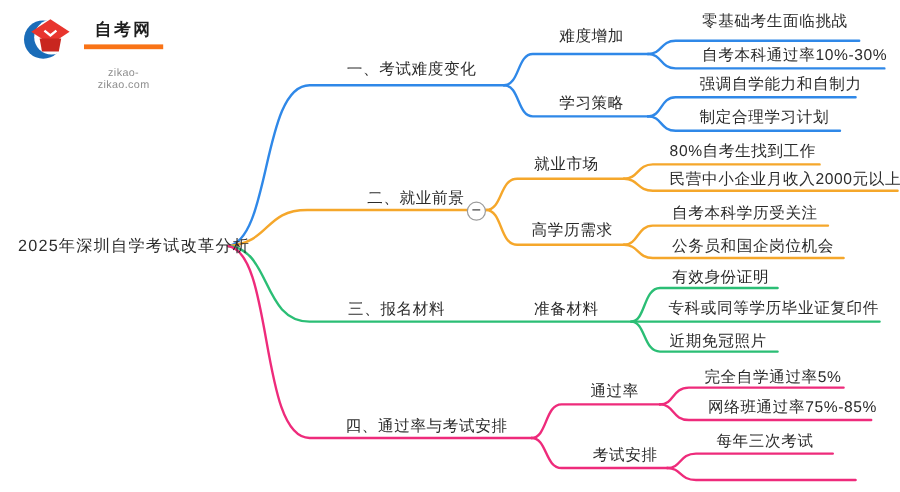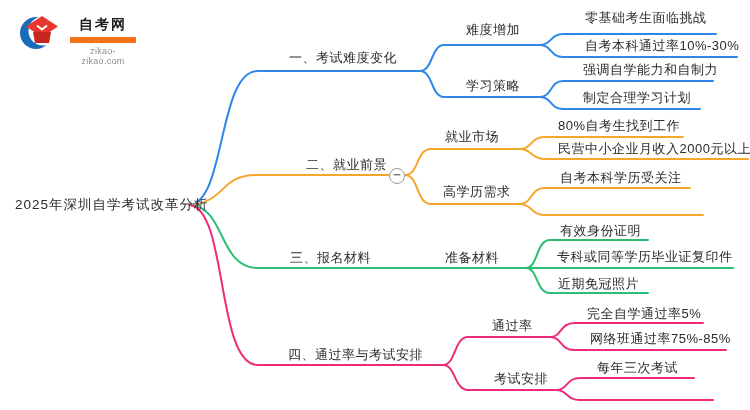--- a/index.html
+++ b/index.html
@@ -16,22 +16,22 @@
   .toggle{
     position:absolute;left:389px;top:168px;width:14px;height:14px;
     border:1.5px solid #9b9b9b;border-radius:50%;background:#fff;
     color:#777;font-size:13px;line-height:12px;text-align:center;
     font-weight:bold;cursor:pointer;z-index:3;
   }
   
   .logo{position:absolute;left:18px;top:12px;display:flex;align-items:flex-start;}
   .logo-icon{width:44px;height:42px;}
   .logo-text{margin-left:8px;width:66px;text-align:center;}
-  .logo-title{font-size:14px;font-weight:bold;color:#1e1e1e;letter-spacing:2px;padding:4px 0 3px 0;border-bottom:6px solid #f97316;}
-  .logo-domain{font-size:9px;color:#8e8e8e;padding-top:3px;letter-spacing:0.3px;}
+  .logo-title{font-size:14px;font-weight:bold;color:#1e1e1e;letter-spacing:2px;padding:4px 0 3px 0;border-bottom:4px solid #f97316;}
+  .logo-domain{font-size:9px;color:#8e8e8e;padding-top:3px;letter-spacing:0.3px;margin-top:11px;}
 </style>
 </head>
 <body>
 
 <div id="stage">
 
   <svg id="wires" width="750" height="410" viewBox="0 0 750 410">
     <g fill="none" stroke-width="2" stroke-linecap="round" stroke="#2F88E8">
       <path d="M190,205 C226,200 218,71 258,71 L420,71"></path>
       <path d="M420,71 C433,71 431,45 444,45 L540,45"></path>
@@ -91,20 +91,21 @@
   <div class="lbl" style="left:466px;top:78px;">学习策略</div>
   <div class="lbl" style="left:583px;top:62px;">强调自学能力和自制力</div>
   <div class="lbl" style="left:583px;top:90px;text-align:right;">制定合理学习计划</div>
 
   <div class="lbl" style="left:306px;top:157px;">二、就业前景</div>
   <div class="lbl" style="left:445px;top:129px;">就业市场</div>
   <div class="lbl" style="left:558px;top:118px;">80%自考生找到工作</div>
   <div class="lbl" style="left:558px;top:141px;">民营中小企业月收入2000元以上</div>
   <div class="lbl" style="left:443px;top:184px;">高学历需求</div>
   <div class="lbl" style="left:560px;top:170px;">自考本科学历受关注</div>
+  <div class="lbl" style="left:560px;top:197px;">公务员和国企岗位机会</div>
 
   <div class="lbl" style="left:290px;top:250px;">三、报名材料</div>
   <div class="lbl" style="left:445px;top:250px;">准备材料</div>
   <div class="lbl" style="left:560px;top:223px;">有效身份证明</div>
   <div class="lbl" style="left:557px;top:249px;">专科或同等学历毕业证复印件</div>
   <div class="lbl" style="left:558px;top:276px;">近期免冠照片</div>
 
   <div class="lbl" style="left:288px;top:347px;">四、通过率与考试安排</div>
   <div class="lbl" style="left:492px;top:318px;">通过率</div>
   <div class="lbl" style="left:587px;top:306px;">完全自学通过率5%</div>

